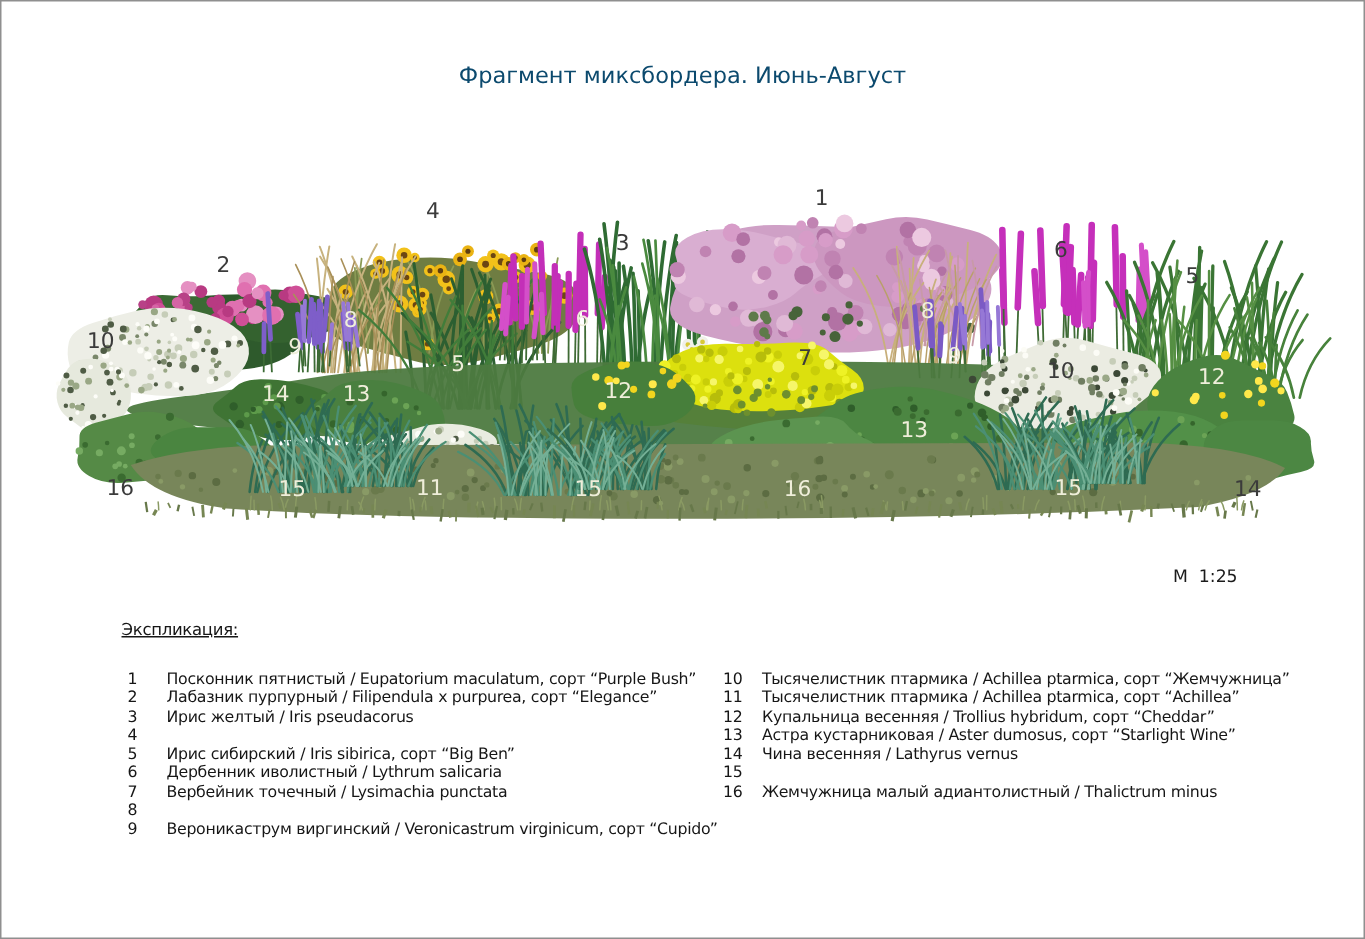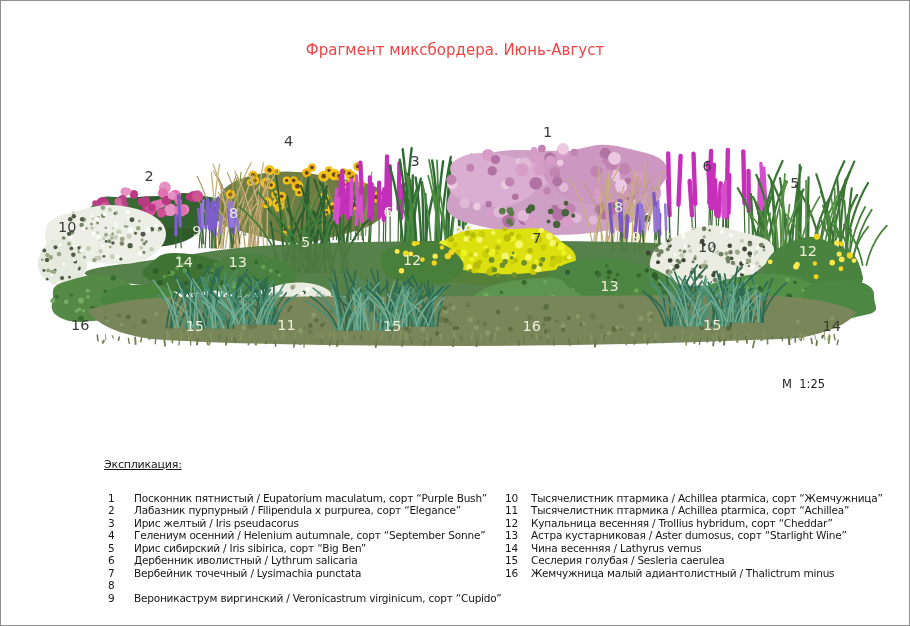--- a/index.html
+++ b/index.html
@@ -1,22 +1,22 @@
 <!DOCTYPE html>
 <html><head>
 <meta charset="utf-8">
 <style>
   html,body{margin:0;padding:0;background:#fff;}
   .page{position:relative;width:908px;height:624px;border:1px solid #8f8f8f;background:#fff;
         font-family:"DejaVu Sans","Liberation Sans",sans-serif;overflow:hidden;}
   .title{position:absolute;top:40px;left:0;width:100%;text-align:center;
-         font-size:15px;color:#ef4444;}
+         font-size:15px;color:#0c4a6e;}
   .art{position:absolute;left:0;top:0;width:908px;height:624px;display:block;}
   .scale{position:absolute;left:781px;top:376px;font-size:11.5px;color:#1b1b1b;white-space:pre;}
-  .legend{position:absolute;left:103px;top:412px;color:#161616;font-size:10.5px;letter-spacing:-0.2px;margin-top:45px;}
+  .legend{position:absolute;left:80px;top:412px;color:#161616;font-size:10.5px;letter-spacing:-0.2px;}
   .lhead{font-size:11px;text-decoration:underline;}
   .cols{position:relative;margin-top:21px;}
   .col{position:absolute;top:0;left:4px;}
   .col.right{left:401px;}
   .lrow{display:flex;line-height:12.45px;white-space:nowrap;}
   .lnum{flex:none;width:26px;}
   .ltxt .l2{display:block;padding-left:3px;}
   .mk{font-size:14.5px;text-anchor:middle;font-family:"DejaVu Sans",sans-serif;}
   .mk.dark{fill:#3b3b3b;}
   .mk.light{fill:#efeeda;}
@@ -1876,21 +1876,20 @@
           <div class="lrow">
             <span class="lnum">2</span>
             <span class="ltxt"><span>Лабазник пурпурный / Filipendula x purpurea, сорт “Elegance”</span></span>
           </div>
           <div class="lrow">
             <span class="lnum">3</span>
             <span class="ltxt"><span>Ирис желтый / Iris pseudacorus</span></span>
           </div>
           <div class="lrow">
             <span class="lnum">4</span>
-            <span class="ltxt"><span>Гелениум осенний / Helenium autumnale, сорт “September Sonne”</span></span>
           </div>
           <div class="lrow">
             <span class="lnum">5</span>
             <span class="ltxt"><span>Ирис сибирский / Iris sibirica, сорт “Big Ben”</span></span>
           </div>
           <div class="lrow">
             <span class="lnum">6</span>
             <span class="ltxt"><span>Дербенник иволистный / Lythrum salicaria</span></span>
           </div>
           <div class="lrow">
@@ -1921,21 +1920,20 @@
           <div class="lrow">
             <span class="lnum">13</span>
             <span class="ltxt"><span>Астра кустарниковая / Aster dumosus, сорт “Starlight Wine”</span></span>
           </div>
           <div class="lrow">
             <span class="lnum">14</span>
             <span class="ltxt"><span>Чина весенняя / Lathyrus vernus</span></span>
           </div>
           <div class="lrow">
             <span class="lnum">15</span>
-            <span class="ltxt"><span>Сеслерия голубая / Sesleria caerulea</span></span>
           </div>
           <div class="lrow">
             <span class="lnum">16</span>
             <span class="ltxt"><span>Жемчужница малый адиантолистный / Thalictrum minus</span></span>
           </div>
         </div>
     </div>
   </div>
 </div>
 

